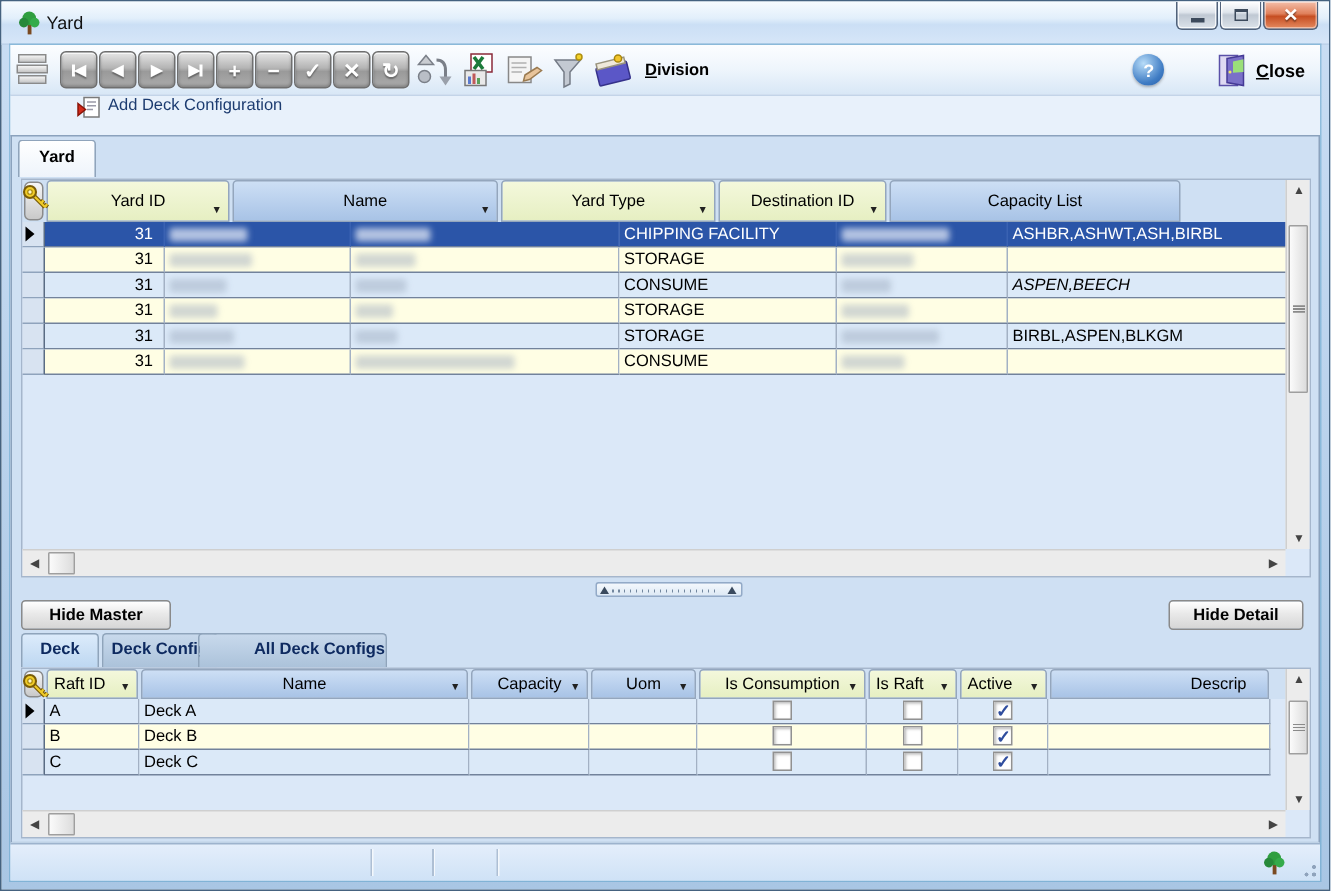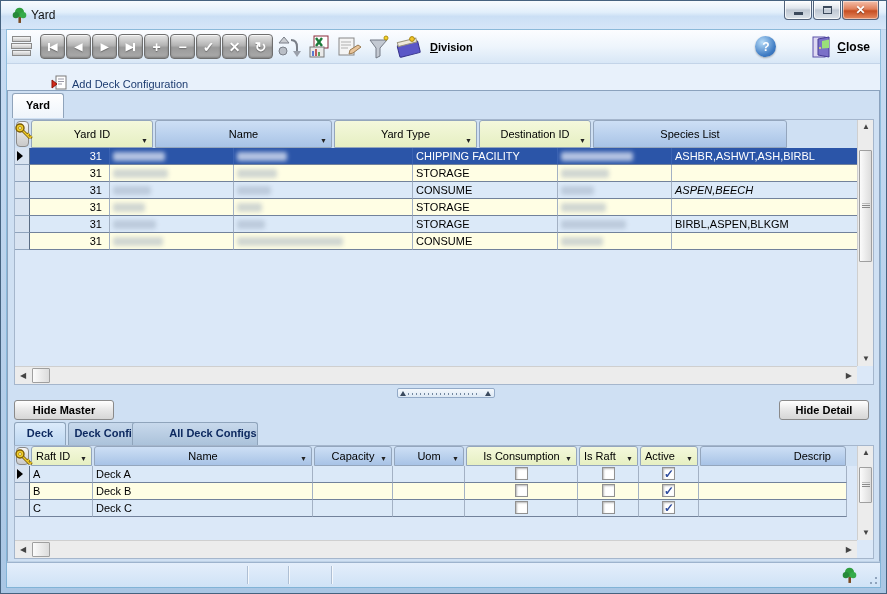--- a/index.html
+++ b/index.html
@@ -35,21 +35,21 @@
 .navbtn.big { font-size:14px; }
 .toolico { margin-left:2px; margin-right:2px; }
 .fav-label { font-weight:bold; margin-left:5px; display:inline-block; color:#000; }
 .fav-label::first-letter { text-decoration:underline; }
 .tb-right { margin-left:auto; display:flex; align-items:center; }
 .help-circle { width:21px; height:21px; border-radius:50%; background:radial-gradient(circle at 35% 30%,#b7dcf8,#3f7cc4 65%,#2a5ea6); color:#fff; font-weight:bold; font-size:12px; display:flex; align-items:center; justify-content:center; box-shadow:0 1px 2px rgba(0,0,0,.3); }
 .close-cluster { display:flex; align-items:center; margin-left:34px; }
 .close-label { font-weight:bold; display:inline-block; margin-left:5px; font-size:12px; }
 .close-label::first-letter { text-decoration:underline; }
 
-.addrow { position:absolute; left:0; right:0; top:34px; height:26px; background:#e8f1fb; display:flex; align-items:flex-end; padding-left:44px; color:#1d3c70; }
+.addrow { position:absolute; left:0; right:0; top:34px; height:26px; background:#e8f1fb; display:flex; align-items:flex-start; padding-left:44px; color:#1d3c70; }
 .addrow span { margin-left:5px; }
 
 .panel { position:absolute; left:0; right:0; top:60px; height:472px; background:#cfe0f3;
   border:1px solid #8ba2bd; border-bottom-color:#bfd2e6; }
 .ytab { position:absolute; left:4px; top:2px; width:52px; height:25px; background:linear-gradient(180deg,#ffffff,#eef4fb);
   border:1px solid #90a4bb; border-bottom:none; border-radius:3px 3px 0 0; font-weight:bold; text-align:center; line-height:23px; }
 
 .grid { position:absolute; left:6px; width:860px; background:#dbe8f8; border:1px solid #a5b6cc; }
 .ghead { display:flex; background:#cfe0f3; position:relative; }
 .hcell { position:relative; border:1px solid #94a6bd; border-radius:3px 3px 0 0; margin-right:2px;
@@ -222,21 +222,21 @@
             </div>
             <div class="hcell y" style="width: 143px;">
               <span>Yard Type</span>
               <span class="arr">▼</span>
             </div>
             <div class="hcell y" style="width: 112px;">
               <span>Destination ID</span>
               <span class="arr">▼</span>
             </div>
             <div class="hcell b" style="width: 194px;">
-              <span>Species List</span>
+              <span>Capacity List</span>
             </div>
           </div>
           <div class="grow r-blue sel" style="height: 17px;">
             <div class="rsel" style="width: 15px;">
               <div class="mark"></div>
             </div>
             <div class="gcell num" style="width: 80px;">31</div>
             <div class="gcell" style="width: 124px;"><span class="blur" style="width: 52px;"></span></div>
             <div class="gcell" style="width: 179px;"><span class="blur" style="width: 50px;"></span></div>
             <div class="gcell" style="width: 145px;">CHIPPING FACILITY</div>

